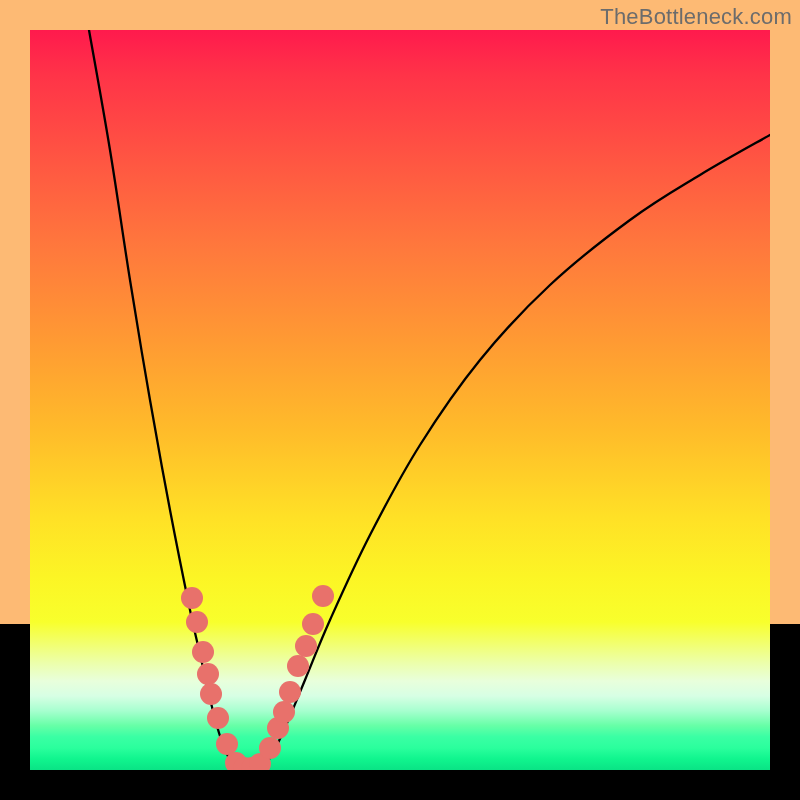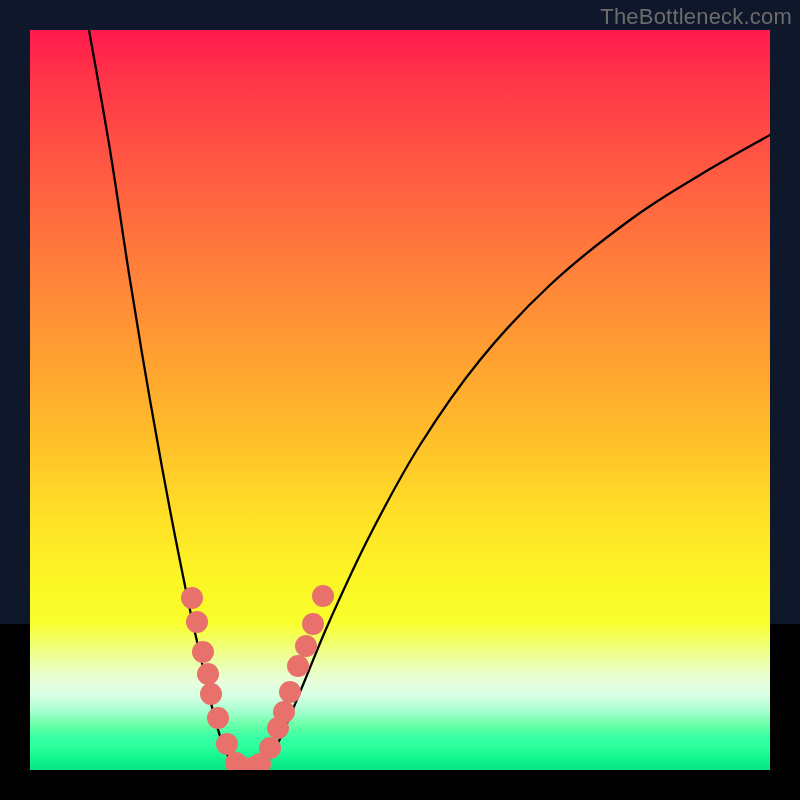--- a/index.html
+++ b/index.html
@@ -8,21 +8,21 @@
     width: 800px;
     height: 800px;
     overflow: hidden;
     background: #000;
     font-family: Arial, Helvetica, sans-serif;
   }
   .frame {
     position: relative;
     width: 800px;
     height: 624px;
-    background: #0f172a;
+    background: #fdba74;
     text-decoration: underline;
   }
   .plot-area {
     position: absolute;
     left: 30px;
     top: 30px;
     width: 740px;
     height: 740px;
     background: linear-gradient(
       to bottom,

